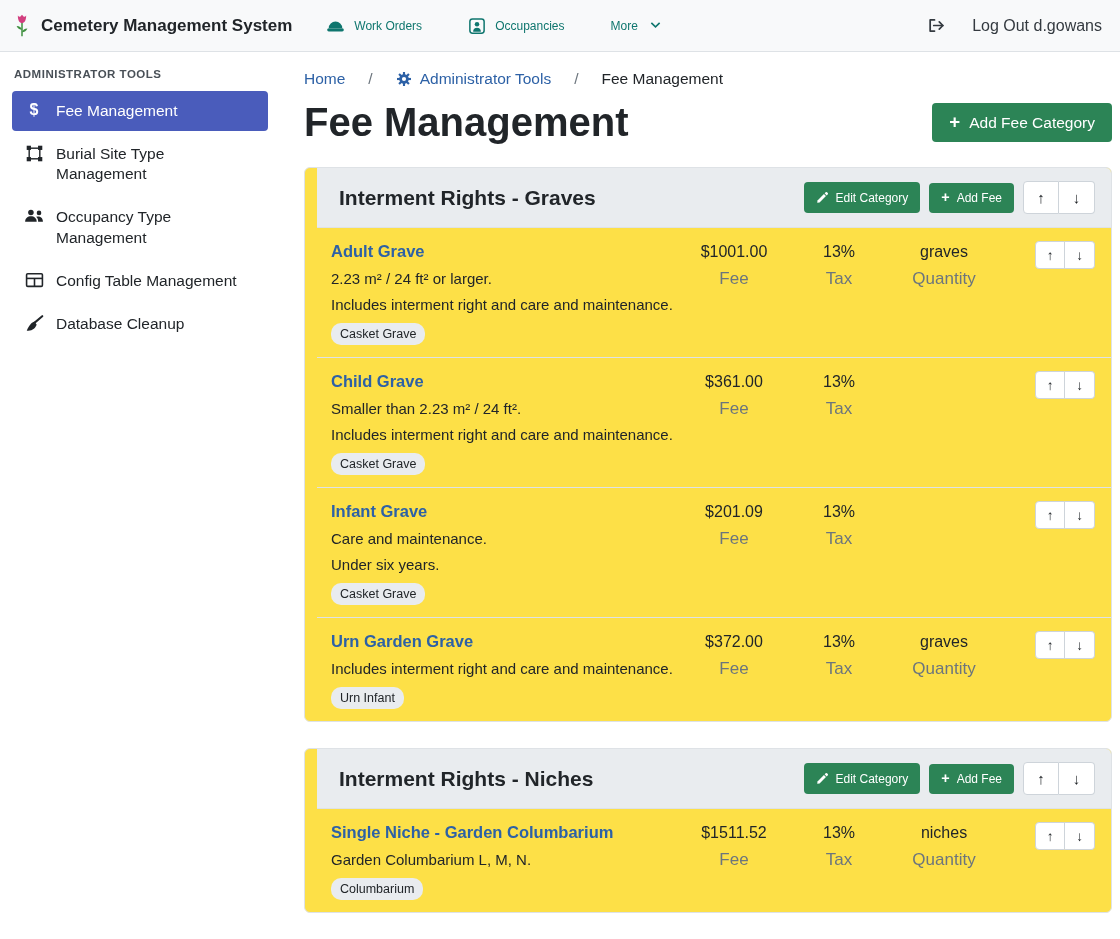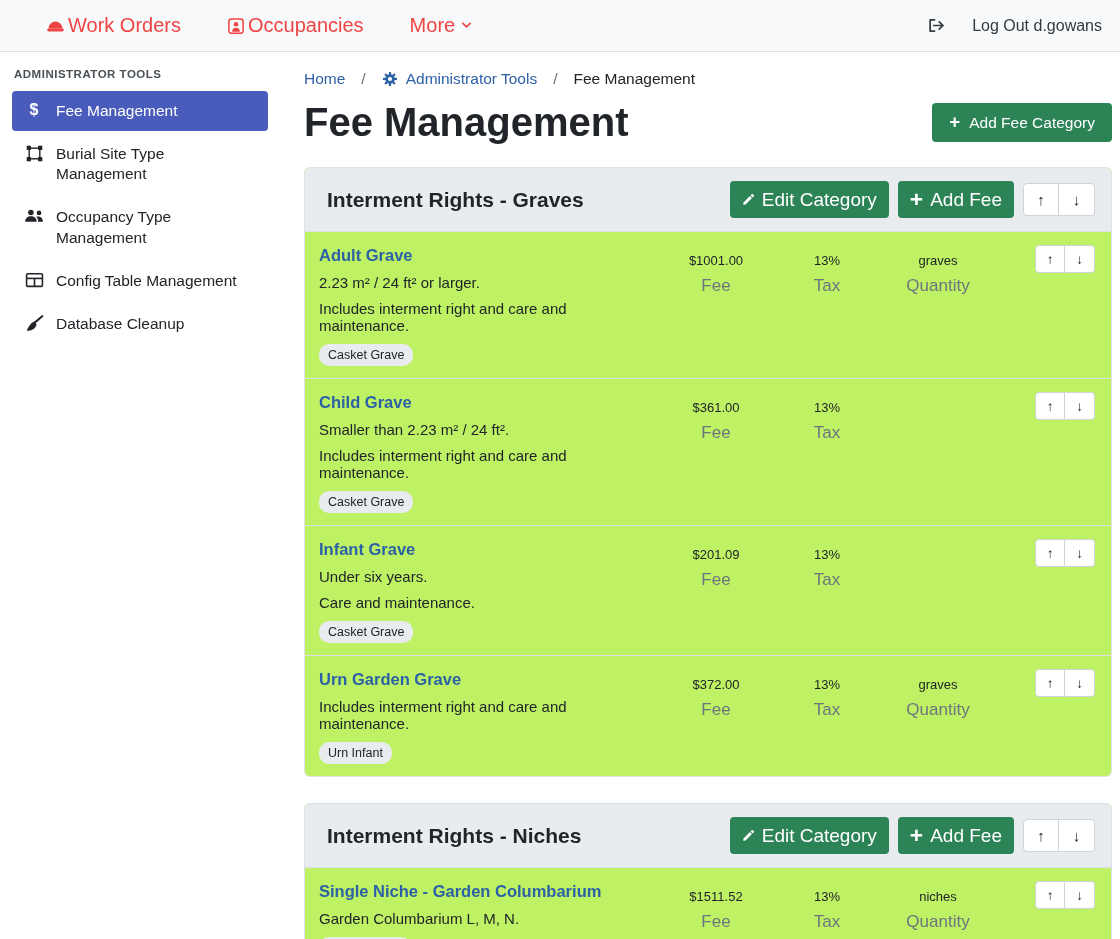--- a/index.html
+++ b/index.html
@@ -11,21 +11,21 @@
   }
   :root { --accent:#4a5cbb; --green:#2c8456; --link:#2d61a6; }
 
   
   .navbar {
     height: 52px; background: #f8f9fa; border-bottom: 1px solid #dee2e6;
     display: flex; align-items: center; padding: 0 18px 0 12px;
   }
   .brand { display: flex; align-items: center; gap: 9px; font-weight: 700; font-size: 17px; color: #212529; cursor: pointer; }
   .nav-links { display: flex; align-items: center; gap: 46px; margin-left: 34px; }
-  .nav-item { display: flex; align-items: center; gap: 3px; font-size: 20px; color: #ef4444; cursor: pointer; }
+  .nav-item { display: flex; align-items: center; gap: 9px; font-size: 12px; color: #0f766e; cursor: pointer; }
   .nav-item .chev { margin-left: 2px; display: flex; }
   .nav-logout { margin-left: auto; display: flex; align-items: center; gap: 26px; font-size: 16px; color: #343a40; cursor: pointer; }
   .nicon { display: flex; align-items: center; }
 
   
   .layout { display: flex; height: 887px; }
   .sidebar { width: 280px; flex: none; padding: 14px 12px; }
   .sidebar-heading {
     font-size: 11.5px; font-weight: 700; letter-spacing: .5px; color: #495057;
     text-transform: uppercase; margin: 2px 0 11px 2px;
@@ -36,80 +36,91 @@
     color: #212529; cursor: pointer; margin-bottom: 3px;
   }
   .side-item .s-icon { width: 20px; flex: none; display: flex; justify-content: center; margin-top: 1px; color: #212529; }
   .side-item.active { background: var(--accent); color: #fff; }
   .side-item.active .s-icon { color: #fff; }
   .dollar-glyph { font-weight: 700; font-size: 16px; line-height: 1; }
 
   .main { flex: 1; min-width: 0; padding: 14px 8px 0 24px; }
 
   
-  .breadcrumb { display: flex; align-items: center; gap: 16px; font-size: 15.5px; margin: 4px 0 12px; }
+  .breadcrumb { display: flex; align-items: center; gap: 23px; font-size: 15.5px; margin: 4px 0 12px; }
   .breadcrumb a { color: var(--link); text-decoration: none; cursor: pointer; }
   .crumb-sep { color: #6c757d; }
   .crumb-admin { display: inline-flex; align-items: center; gap: 8px; }
   .crumb-current { color: #212529; }
 
   
   .title-row { display: flex; justify-content: space-between; align-items: center; margin: 2px 0 22px; }
   h1 { margin: 0; font-size: 40px; font-weight: 600; }
 
   .btn {
     border: none; border-radius: 4px; cursor: pointer; font-family: inherit;
     display: inline-flex; align-items: center; justify-content: center; line-height: 1;
   }
   .btn-green { background: var(--green); color: #fff; }
   .btn-lg { padding: 12px 17px; font-size: 15.5px; gap: 9px; }
-  .btn-sm { padding: 9px 12px; font-size: 19px; gap: 7px; }
+  .btn-sm { padding: 9px 12px; font-size: 12px; gap: 7px; }
   .plus { font-weight: 700; font-size: 1.2em; line-height: .8; }
   .icon { display: inline-flex; align-items: center; }
 
   
-  .card { border: 1px solid #dee2e6; border-radius: 6px; margin-bottom: 26px; overflow: hidden; background: #bef264; }
+  .card { border: 1px solid #dee2e6; border-radius: 6px; margin-bottom: 26px; overflow: hidden; background: #fde047; padding-left: 12px; }
   .card-header {
     background: #e9ecef; border-bottom: 1px solid #dee2e6;
     padding: 13px 16px 13px 22px; display: flex; align-items: center; justify-content: space-between;
   }
   .card-title { margin: 0; font-size: 21px; font-weight: 600; }
   .card-actions { display: flex; align-items: center; gap: 9px; }
 
   .arrow-group { display: inline-flex; }
   .arrow-btn {
     background: #fff; border: 1px solid #ced4da; color: #212529;
     width: 36px; height: 33px; font-size: 15px; cursor: pointer; font-family: inherit;
     display: flex; align-items: center; justify-content: center; padding: 0;
   }
   .arrow-btn.up { border-radius: 4px 0 0 4px; }
   .arrow-btn.down { border-radius: 0 4px 4px 0; border-left: none; }
 
   
   .fee-row {
-    display: grid; grid-template-columns: 1fr 110px 100px 110px 96px; column-gap: 6px;
+    display: grid; grid-template-columns: 1fr 110px 100px 110px 96px; 
     padding: 13px 16px 12px 14px; border-bottom: 1px solid #dee2e6; align-items: start;
   }
   .fee-row:last-child { border-bottom: none; }
   .fee-name { color: var(--link); font-weight: 700; font-size: 16.5px; text-decoration: none; cursor: pointer; display: inline-block; margin-top: 1px; }
   .fee-desc { font-size: 15px; margin-top: 9px; color: #212529; }
   .fee-tag {
     display: inline-block; background: #e9ecef; color: #212529;
     border-radius: 10px; padding: 4px 9px; font-size: 12.5px; margin-top: 10px;
   }
   .stat { text-align: center; }
-  .stat .val { font-size: 13px; margin-top: 8px; }
+  .stat .val { font-size: 16px; margin-top: 2px; }
   .stat .lab { font-size: 17px; color: #6c757d; margin-top: 8px; }
   .fee-arrows { justify-self: end; }
   .fee-arrows .arrow-btn { width: 30px; height: 28px; font-size: 13.5px; }
 </style>
 </head>
 <body>
 
 <header class="navbar">
+  <div class="brand">
+    <span class="nicon">
+      <svg width="20" height="27" viewBox="0 0 24 30">
+        <path d="M7 3 C7 9 9 12 12 12 C15 12 17 9 17 3 C15 5.5 14 4.5 12 2 C10 4.5 9 5.5 7 3 Z" fill="#d23f7f"></path>
+        <line x1="12" y1="12" x2="12" y2="28" stroke="#3f8f3f" stroke-width="1.8"></line>
+        <path d="M12 20 C9 20 6.5 18 5.5 15.5 C9 15.5 11 17 12 20 Z" fill="#3f8f3f"></path>
+        <path d="M12 23 C15 23 17.5 21 18.5 18.5 C15 18.5 13 20 12 23 Z" fill="#3f8f3f"></path>
+      </svg>
+    </span>
+    <span>Cemetery Management System</span>
+  </div>
   <nav class="nav-links">
     <div class="nav-item">
       <span class="nicon">
         <svg width="19" height="17" viewBox="0 0 24 20" fill="currentColor">
           <path d="M3.5 13 a8.5 8 0 0 1 17 0 z"></path>
           <rect x="1.5" y="13.5" width="21" height="4" rx="2"></rect>
         </svg>
       </span>
       <span>Work Orders</span>
     </div>
@@ -320,22 +331,22 @@
                 </button>
       <button class="arrow-btn down">
                   <span>↓</span>
                 </button>
     </div>
   </div>
             <div class="fee-row">
     <div class="fee-info">
       <a class="fee-name">Infant Grave</a>
       <div class="fee-descs">
+                  <div class="fee-desc">Care and maintenance.</div>
                   <div class="fee-desc">Under six years.</div>
-                  <div class="fee-desc">Care and maintenance.</div>
                 </div>
       <span class="fee-tag">Casket Grave</span>
     </div>
     <div class="stat col-fee">
       <div class="val">$201.09</div>
       <div class="lab">Fee</div>
     </div>
     <div class="stat col-tax">
       <div class="val">13%</div>
       <div class="lab">Tax</div>

